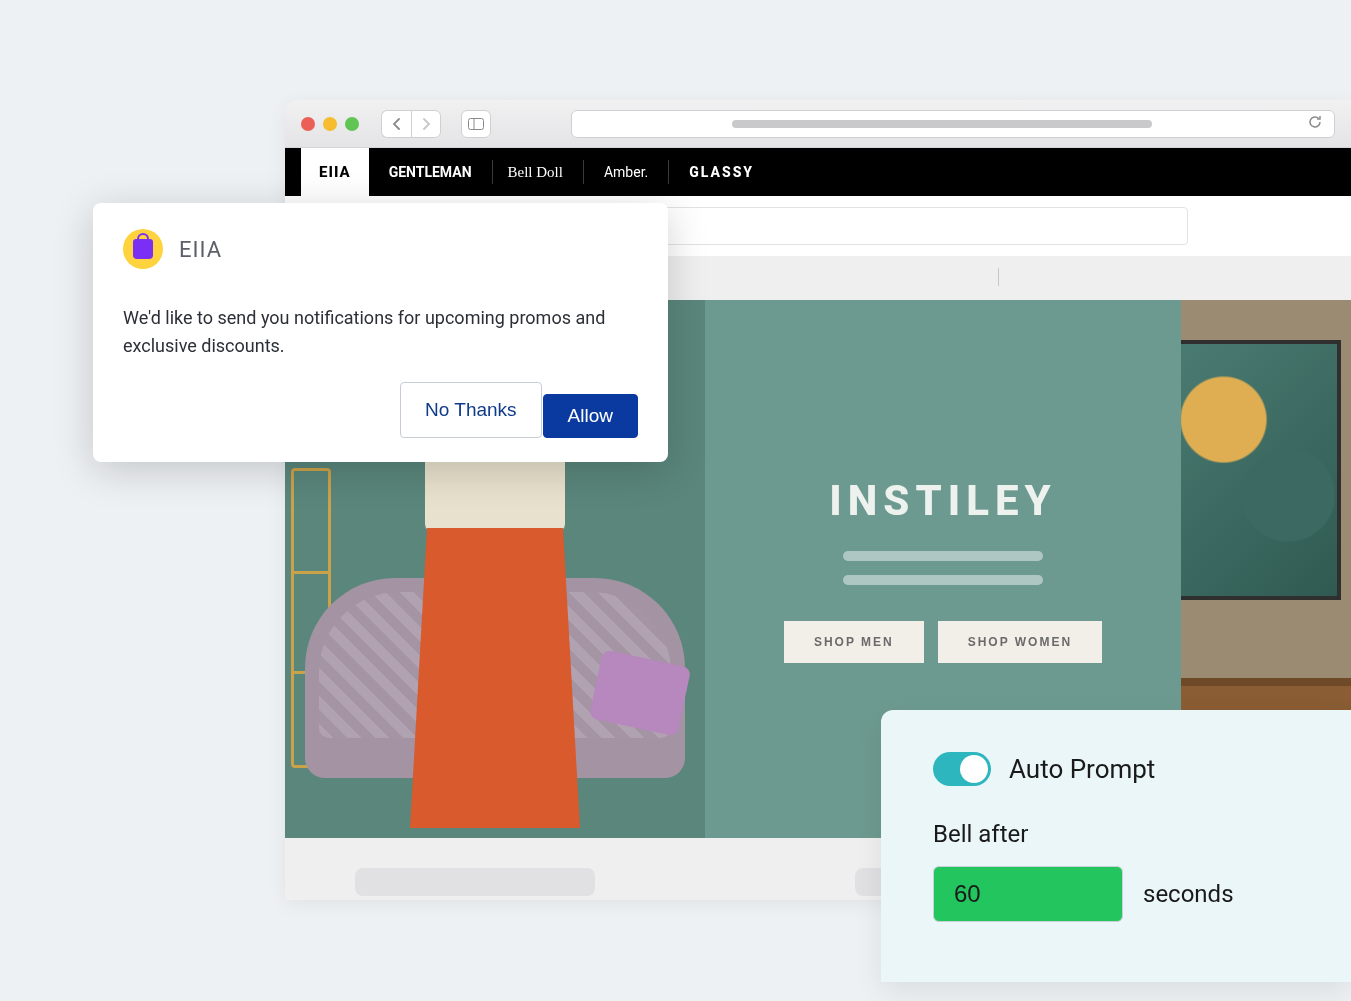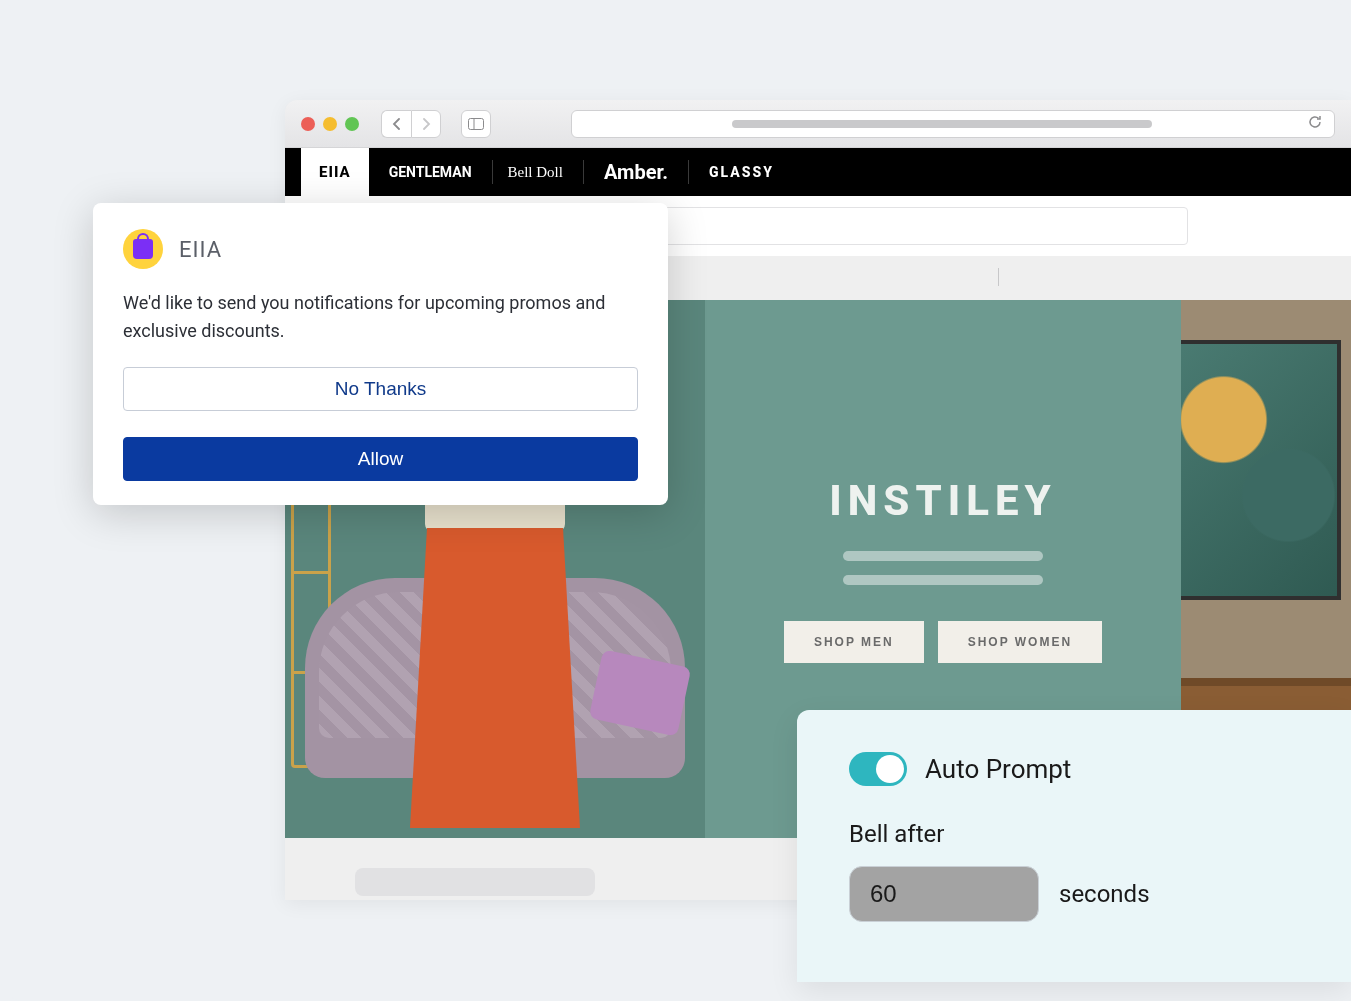--- a/index.html
+++ b/index.html
@@ -89,21 +89,21 @@
   color:#fff;
   padding:0 20px;
   font-size:14px;
   font-weight:700;
   border-right:1px solid #3a3a3a;
   height:24px;
   display:flex; align-items:center;
 }
 .nav-item:last-child { border-right:none; }
 .nav-item.serif { font-family: Georgia, serif; font-weight:400; font-size:15px;padding-left:15px;}
-.nav-item.light { font-weight:700; font-size:20px;}
+.nav-item.light { font-weight:400; font-size:14px;}
 .nav-item.wide { letter-spacing:2px; font-weight:800;}
 
 
 .white-strip { background:#fff; height:60px; display:flex; align-items:center; padding:0 24px;}
 .search-slot { flex:1; max-width:740px; height:38px; background:#fff; border:1px solid #e2e2e4; border-radius:4px; margin:0 auto;}
 .gray-nav { background:#efefef; height:42px; display:flex; align-items:center; gap:40px; padding:0 300px;}
 .gray-nav-divider { width:1px; height:18px; background:#c7c7c9;}
 
 
 .hero {
@@ -213,54 +213,54 @@
   background:#ffd33d;
   display:flex; align-items:center; justify-content:center;
 }
 .bag-icon {
   width:20px; height:20px; background:#7b2ff5; border-radius:3px 3px 4px 4px;
   position:relative;
 }
 .bag-icon::before{content:"";position:absolute;top:-6px;left:4px;right:4px;height:8px;border:2px solid #7b2ff5;border-bottom:none;border-radius:6px 6px 0 0;}
 .app-title { font-size:22px; color:#5b5f68; letter-spacing:1px;}
 .popover-body {
-  margin-top:20px; font-size:18px; line-height:1.55; color:#2c2f36; max-width:500px;
-}
-.popover-actions { display:flex; gap:14px; justify-content:flex-end; margin-top:22px;flex-direction:column;}
+  margin-top:35px; font-size:18px; line-height:1.55; color:#2c2f36; max-width:500px;
+}
+.popover-actions { display:flex; gap:1px; justify-content:flex-end; margin-top:22px;}
 .btn {
   font-size:19px; padding:10px 24px; border-radius:4px; cursor:pointer;
 }
 .btn-outline {
   background:#fff; color:#103a8a; border:1.5px solid #c7cdd7;
 }
 .btn-primary {
   background:#0a3aa0; color:#fff; border:1.5px solid #0a3aa0;margin-top:12px;
 }
 
 
 .settings {
   position:absolute;
   right:0; top:710px;
-  width:554px;
+  width:470px;
   background:#eaf6f8;
   border-radius:12px 0 0 0;
   box-shadow:0 10px 30px rgba(0,0,0,0.08);
   padding:42px 52px 60px;
 }
 .settings-row { display:flex; align-items:center; gap:18px; }
 .toggle {
   width:58px; height:34px; background:#2eb6bf; border-radius:20px; position:relative;
 }
 .toggle .knob { position:absolute; right:3px; top:3px; width:28px; height:28px; background:#fff; border-radius:50%;}
 .settings-label { font-size:26px; color:#1a1a1a;}
 .settings-sub { margin-top:34px; font-size:24px; color:#1a1a1a;}
 .settings-input-row { display:flex; align-items:center; gap:20px; margin-top:18px;}
 .settings-input {
-  width:190px; height:56px; border:1px solid #c9d0d6; border-radius:13px;
-  background:#a3a3a3; font-size:24px; padding:0 20px; color:#1a1a1a;
+  width:190px; height:56px; border:1px solid #c9d0d6; border-radius:6px;
+  background:#22c55e; font-size:24px; padding:0 20px; color:#1a1a1a;
 }
 .settings-unit { font-size:24px; color:#1a1a1a;}
 </style>
 </head>
 <body>
 
 <div class="canvas">
 
   <div class="browser">
     <div class="chrome-bar">

